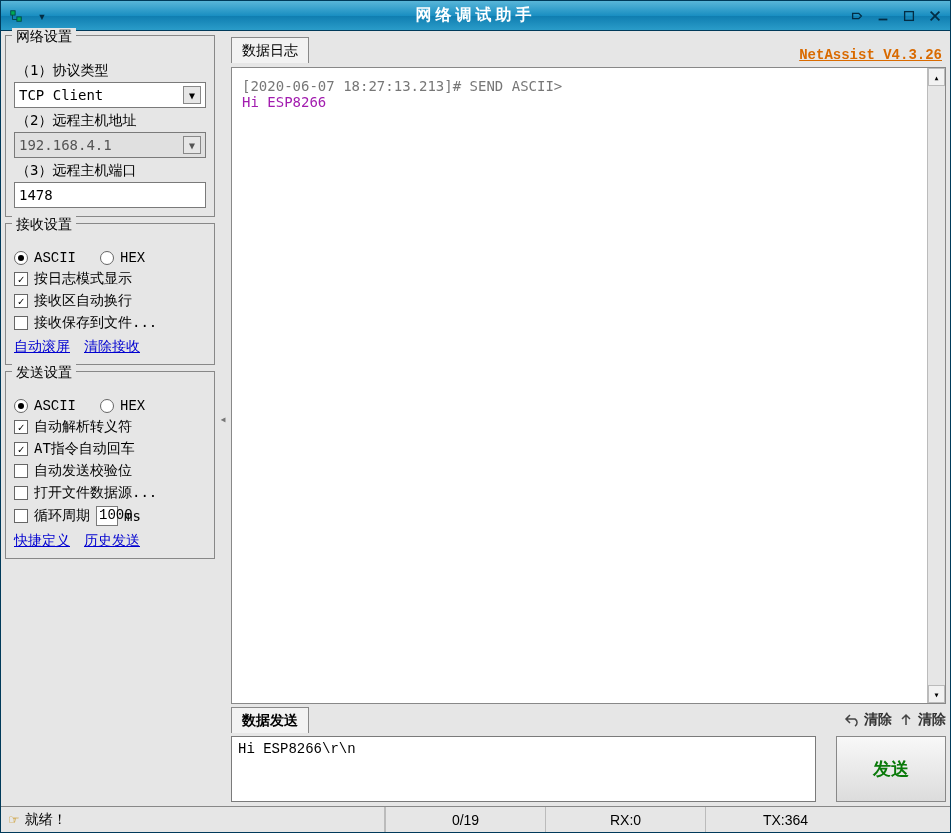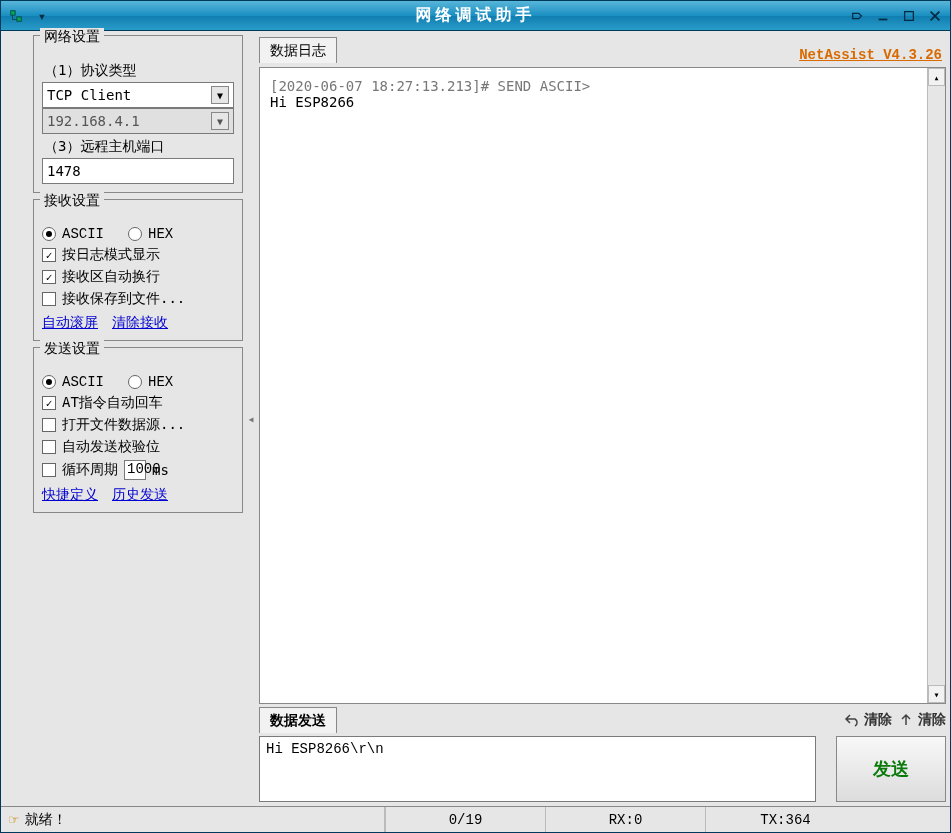--- a/index.html
+++ b/index.html
@@ -14,21 +14,21 @@
     position:relative;
     padding:0 4px;
   }
   .titlebar .title { position:absolute; left:0; right:0; text-align:center; font-family:"SimHei","Microsoft YaHei"; letter-spacing:4px; font-size:16px;}
   .titlebar-left, .titlebar-right { display:flex; gap:4px; z-index:1; }
   .titlebar-right { margin-left:auto; }
   .tb-btn { width:22px; height:20px; display:flex; align-items:center; justify-content:center; cursor:pointer; color:#032d44;}
   .tb-btn svg { width:14px; height:14px; }
   .body { flex:1 1 auto; display:flex; flex-direction:column; padding:4px; gap:4px; min-height:0;}
   .main { flex:1 1 auto; display:flex; min-height:0; gap:4px; }
-  .sidebar { width:210px; flex:none; display:flex; flex-direction:column; gap:6px;margin-left:28px; }
+  .sidebar { width:210px; flex:none; display:flex; flex-direction:column; gap:6px; }
   .fieldset { border:1px solid #888; padding:6px 8px 8px 8px; background:#e6e6e6; position:relative;}
   .fieldset > .legend { position:relative; top:-14px; left:-2px; background:#e6e6e6; padding:0 4px; color:#000; display:inline-block; margin-bottom:-10px;}
   .label { color:#000; margin:4px 0 2px 2px; }
   .select, .textinput {
     width:100%; height:26px; border:1px solid #7a7a7a; background:#fff; padding:0 4px;
     font-family: "Courier New", monospace; display:flex; align-items:center; justify-content:space-between;gap:33px;
   }
   .select.disabled, .textinput.disabled { background:#e0e0e0; color:#555; }
   .select .arrow { width:18px; height:18px; border:1px solid #888; background:#e6e6e6; display:flex; align-items:center; justify-content:center; font-size:10px;}
   .bigbtn { margin-top:10px; width:100%; height:40px; border:1px solid #888; background:linear-gradient(#f8f8f8,#dcdcdc); display:flex; align-items:center; justify-content:center; gap:10px; cursor:pointer;}
@@ -44,34 +44,34 @@
 
   .content { flex:1 1 auto; display:flex; flex-direction:column; min-width:0; gap:4px;}
   .log-header { display:flex; align-items:flex-end; height:28px; }
   .tab { border:1px solid #888; border-bottom:none; background:#f2f2f2; padding:2px 10px; height:26px; display:flex; align-items:center;}
   .version { margin-left:auto; color:#d96a00; font-family:"Courier New",monospace; text-decoration:underline; font-weight:bold; padding-right:4px;}
   .log-area { flex:1 1 auto; border:1px solid #888; background:#fff; position:relative; padding:10px 24px 10px 10px; font-family:"Courier New",monospace; overflow:hidden;}
   .log-area .scroll { position:absolute; right:0; top:0; bottom:0; width:18px; background:#e6e6e6; border-left:1px solid #bbb;}
   .log-area .scroll .up, .log-area .scroll .down { position:absolute; left:0; right:0; height:18px; display:flex; align-items:center; justify-content:center; font-size:10px; border:1px solid #bbb; background:#f2f2f2;}
   .log-area .scroll .up { top:0;} .log-area .scroll .down { bottom:0;}
   .log-meta { color:#777; }
-  .log-body { color:#000000; }
+  .log-body { color:#a21caf; }
 
   .send-header { display:flex; align-items:center; height:24px; gap:6px;font-weight:bold;}
   .send-header .spacer { flex:1; }
   .clearlink { display:flex; align-items:center; gap:4px; color:#333; cursor:pointer;}
   .clearlink svg { width:16px; height:16px; }
 
   .send-row { display:flex; gap:20px; height:66px; }
   .send-input { flex:1; border:1px solid #7a7a7a; background:#fff; padding:4px 6px; font-family:"Courier New",monospace; }
   .send-btn { width:110px; border:1px solid #888; background:linear-gradient(#f8f8f8,#dcdcdc); display:flex; align-items:center; justify-content:center; color:#0a7a0a; font-weight:bold; font-size:18px; cursor:pointer;}
 
   .statusbar { height:26px; flex:none; border-top:1px solid #888; background:#e6e6e6; display:flex; align-items:stretch;}
   .status-left { display:flex; align-items:center; gap:6px; padding:0 8px; flex:1; border-right:1px solid #bbb;}
-  .status-cell { border-left:1px solid #bbb; display:flex; align-items:center; justify-content:center; padding:0 18px; font-family:Liberation Mono, monospace; min-width:160px;}
+  .status-cell { border-left:1px solid #bbb; display:flex; align-items:center; justify-content:center; padding:0 18px; font-family:Liberation Sans, sans-serif; min-width:160px;}
   .status-btn { border-left:1px solid #bbb; padding:0 14px; display:flex; align-items:center; cursor:pointer; background:linear-gradient(#f4f4f4,#d8d8d8);margin-top:38px;}
   .finger { color:#c68a00; font-size:16px; }
 
   .splitter { width:8px; flex:none; display:flex; align-items:center; justify-content:center; cursor:ew-resize; color:#777; font-size:12px;}
 </style>
 </head>
 <body>
 
 <div class="window">
 
@@ -118,20 +118,21 @@
 
       <div class="sidebar">
 
         <div class="fieldset">
           <span class="legend">网络设置</span>
           <div class="label">（1）协议类型</div>
           <div class="select">
             <span>TCP Client</span>
             <span class="arrow">▼</span>
           </div>
+          <div class="label">（2）远程主机地址</div>
           <div class="select disabled">
             <span>192.168.4.1</span>
             <span class="arrow">▼</span>
           </div>
           <div class="label">（3）远程主机端口</div>
           <div class="textinput">
             <span>1478</span>
           </div>
         </div>
 
@@ -166,29 +167,33 @@
           <span class="legend">发送设置</span>
           <div class="row">
             <span class="radio checked"></span>
             <span style="font-family:'Courier New',monospace;">ASCII</span>
             <span style="width:12px;"></span>
             <span class="radio"></span>
             <span style="font-family:'Courier New',monospace;">HEX</span>
           </div>
           <div class="row">
               <span class="checkbox checked"></span>
+              <span>自动解析转义符</span>
+            </div>
+          <div class="row">
+              <span class="checkbox checked"></span>
               <span>AT指令自动回车</span>
+            </div>
+          <div class="row">
+              <span class="checkbox"></span>
+              <span>自动发送校验位</span>
             </div>
           <div class="row">
               <span class="checkbox"></span>
               <span>打开文件数据源...</span>
-            </div>
-          <div class="row">
-              <span class="checkbox"></span>
-              <span>自动发送校验位</span>
             </div>
           <div class="row">
             <span class="checkbox"></span>
             <span>循环周期</span>
             <span class="smallinput">1000</span>
             <span>ms</span>
           </div>
           <div class="linkrow">
             <span class="link">快捷定义</span>
             <span class="link">历史发送</span>

